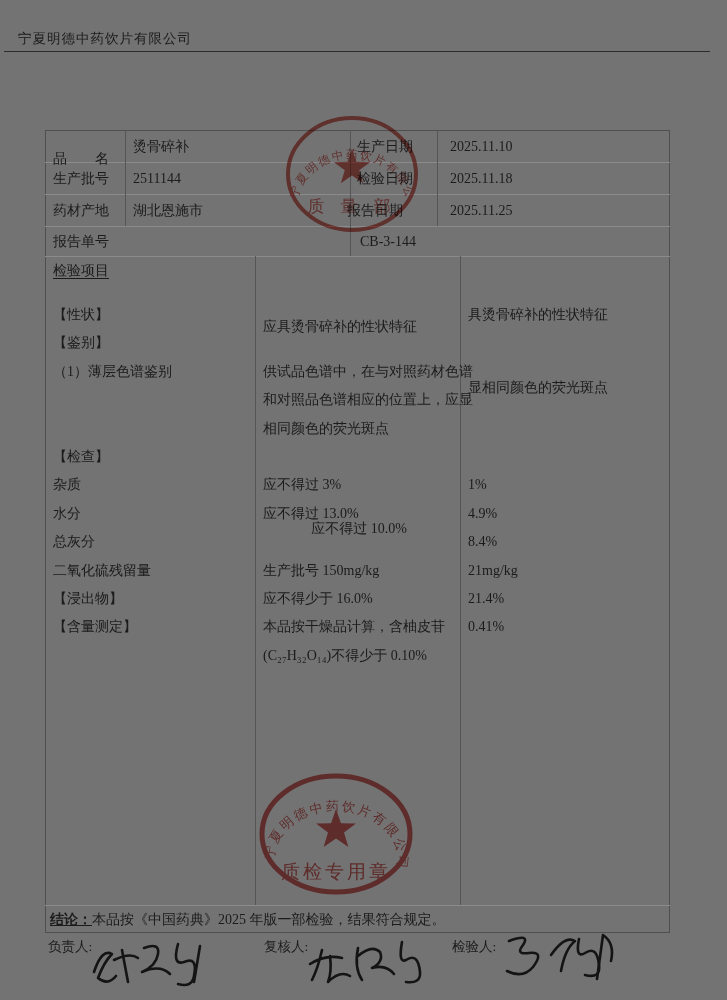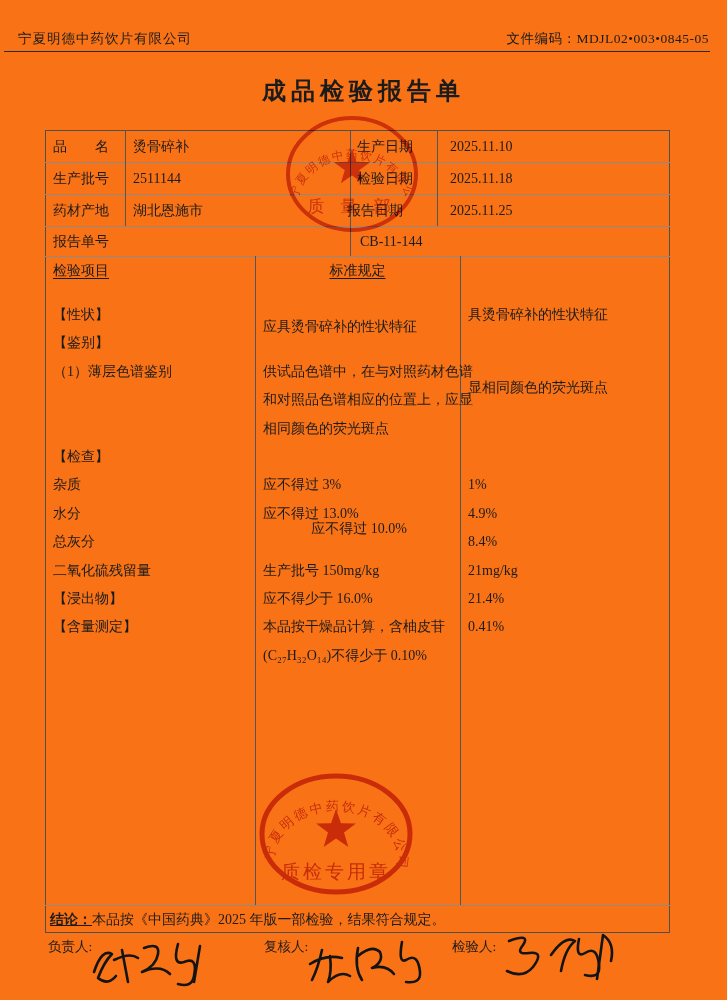--- a/index.html
+++ b/index.html
@@ -1,18 +1,18 @@
 <!DOCTYPE html>
 <html><head>
 <meta charset="utf-8">
 <style>
   html,body{margin:0;padding:0;background:#e8e8e8;}
   .page{
     position:relative; width:727px; height:1000px; margin:0 auto;
-    background:#f97316; overflow:hidden;
+    background:#737373; overflow:hidden;
     font-family:"Liberation Serif","DejaVu Serif",serif;
     color:#1b1b1b;
   }
   .abs{position:absolute;}
   .txt{position:absolute; font-size:14px; line-height:18px; white-space:nowrap;}
   
   .tophead-company{left:18px; top:30px; font-size:13.5px; letter-spacing:1px;}
   .tophead-code{right:18px; top:30px; font-size:13.5px; letter-spacing:0.5px;}
   .tophead-rule{left:4px; top:51px; width:706px; height:0; border-top:1.8px solid #2b2b2b;}
   .doc-title{left:0; top:82px; width:727px; text-align:center; font-size:24px; font-weight:bold; letter-spacing:5px;}
@@ -26,57 +26,54 @@
   .sig-label{font-size:13.5px;}
   .sig svg path{fill:none; stroke:#141414; stroke-width:2.6; stroke-linecap:round; stroke-linejoin:round;}
   .stamp{position:absolute; opacity:.82; mix-blend-mode:multiply; pointer-events:none;}
 </style>
 </head>
 <body>
 
 <div class="page">
 
   <div class="txt tophead-company">宁夏明德中药饮片有限公司</div>
-  <div class="txt tophead-code">文件编码：MDJL02•003•0845-05</div>
   <div class="abs tophead-rule"></div>
 
-  <div class="txt doc-title">成品检验报告单</div>
 
   <div class="frame"></div>
   <div class="hline" style="top:162px"></div>
   <div class="hline" style="top:194px"></div>
   <div class="hline" style="top:226px"></div>
   <div class="hline" style="top:256px"></div>
   <div class="hline" style="top:905px"></div>
   <div class="vline" style="left:125px; top:130px; height:96px"></div>
   <div class="vline" style="left:350px; top:130px; height:126px"></div>
   <div class="vline" style="left:437px; top:130px; height:96px"></div>
   <div class="vline" style="left:255px; top:256px; height:649px"></div>
   <div class="vline" style="left:460px; top:256px; height:649px"></div>
 
-  <div class="txt" style="left:53px;  top:138px">品　　名</div>
+  <div class="txt" style="left:53px;  top:150px">品　　名</div>
   <div class="txt" style="left:133px; top:138px">烫骨碎补</div>
   <div class="txt" style="left:357px; top:138px">生产日期</div>
   <div class="txt" style="left:450px; top:138px">2025.11.10</div>
 
   <div class="txt" style="left:53px;  top:170px">生产批号</div>
   <div class="txt" style="left:133px; top:170px">2511144</div>
   <div class="txt" style="left:357px; top:170px">检验日期</div>
   <div class="txt" style="left:450px; top:170px">2025.11.18</div>
 
   <div class="txt" style="left:53px;  top:202px">药材产地</div>
   <div class="txt" style="left:133px; top:202px">湖北恩施市</div>
   <div class="txt" style="left:347px; top:202px">报告日期</div>
   <div class="txt" style="left:450px; top:202px">2025.11.25</div>
 
   <div class="txt" style="left:53px;  top:233px">报告单号</div>
-  <div class="txt" style="left:360px; top:233px">CB-11-144</div>
+  <div class="txt" style="left:360px; top:233px">CB-3-144</div>
 
   <div class="txt hdr" style="left:53px;  top:262px">检验项目</div>
-  <div class="txt hdr center" style="left:255px; top:262px; width:205px">标准规定</div>
 
   <div id="body-lines">
       <div class="txt" style="left: 53px; top: 306px; width: 195px;">【性状】</div>
       <div class="txt" style="left: 263px; top: 306px; width: 192px; margin-top: 12px;">应具烫骨碎补的性状特征</div>
       <div class="txt" style="left: 468px; top: 306px; width: 196px;">具烫骨碎补的性状特征</div>
       <div class="txt" style="left: 53px; top: 334px; width: 195px;">【鉴别】</div>
       <div class="txt" style="left: 53px; top: 363px; width: 195px;">（1）薄层色谱鉴别</div>
       <div class="txt" style="left: 263px; top: 363px; width: 192px;">供试品色谱中，在与对照药材色谱</div>
       <div class="txt" style="left: 468px; top: 363px; width: 196px; margin-top: 16px;">显相同颜色的荧光斑点</div>
       <div class="txt" style="left: 263px; top: 391px; width: 192px;">和对照品色谱相应的位置上，应显</div>

